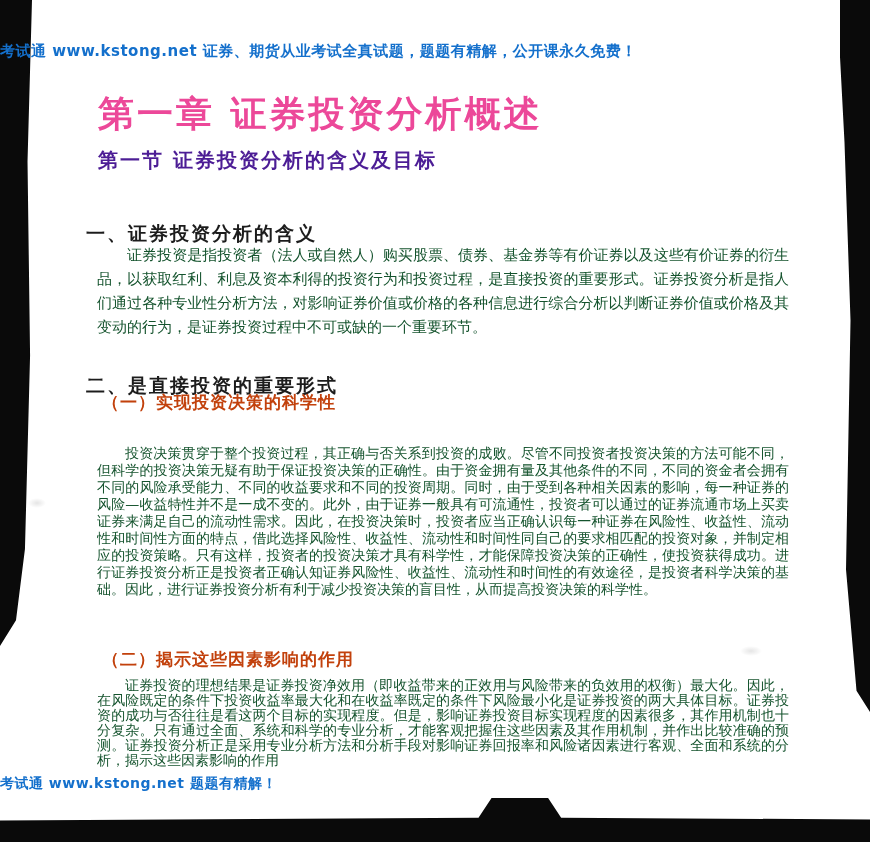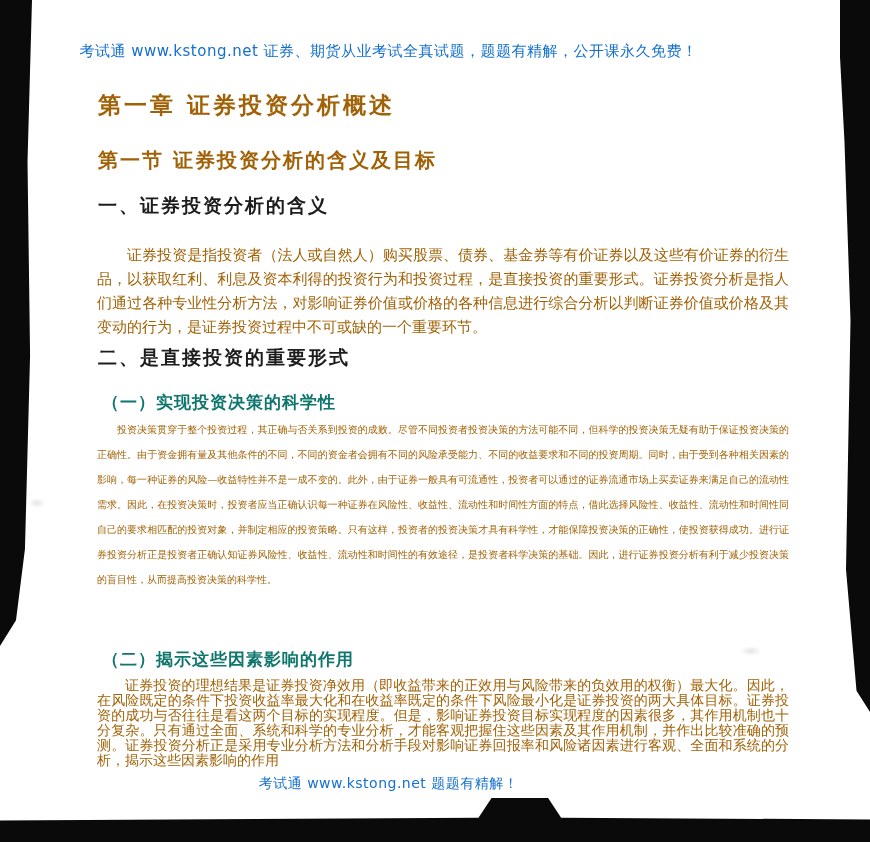--- a/index.html
+++ b/index.html
@@ -14,61 +14,61 @@
     position: relative;
     background: var(--paper);
     font-family: "DejaVu Serif", serif;
     color: var(--ink);
   }
   .abs { position: absolute; }
 
   
   .banner {
     left: 0; width: 777px;
-    text-align: center;
     font-family: "DejaVu Sans", "Liberation Sans", sans-serif;
-    font-weight: 400;
+    font-weight: 700;
     color: var(--banner_blue);
     letter-spacing: 0.5px;
   }
   .banner-top { top: 42px; font-size: 15px; }
   .banner-bottom { top: 775px; font-size: 14px; }
 
   
   .chapter-title {
     top: 90px; left: 98px;
-    font-size: 23px; font-weight: 700; letter-spacing: 3px;
-    color: #a16207;
+    font-size: 36px; font-weight: 700; letter-spacing: 3px;
+    color: #ec4899;
   }
   .section-title {
     top: 147px; left: 98px;
     font-size: 20px; font-weight: 700; letter-spacing: 2px;
-    color: #a16207;
+    color: #4c1d95;
   }
   .sub-heading {
-    left: 98px;
+    left: 86px;
     font-size: 19px; font-weight: 700; letter-spacing: 2px;
     color: #1c1c1c;
+    margin-top: 28px;
   }
   .point-heading {
     left: 102px;
     font-size: 17px; font-weight: 700; letter-spacing: 1px;
-    color: #0f766e;
+    color: #c2410c;
   }
 
   
   .para {
     left: 97px; width: 692px;
     text-align: justify;
     text-indent: 2em;
     overflow: hidden;
-    color: #a16207;
+    color: #14532d;
   }
   .para-1 { top: 243px; font-size: 15px; line-height: 24px; max-height: 100px; }
-  .para-2 { top: 417px; font-size: 10px; line-height: 25px; max-height: 216px; }
+  .para-2 { top: 445px; font-size: 14px; line-height: 17px; max-height: 216px; }
   .para-3 { top: 678px; font-size: 14px; line-height: 15px; max-height: 100px; }
 
   
   .scan-left {
     left: 0; top: 0; width: 32px; height: 646px;
     background: var(--scan_black);
     clip-path: polygon(0 0, 100% 0, 86% 25%, 94% 55%, 78% 85%, 50% 96%, 0 100%);
   }
   .scan-right {
     right: 0; top: 0; width: 30px; height: 712px;

